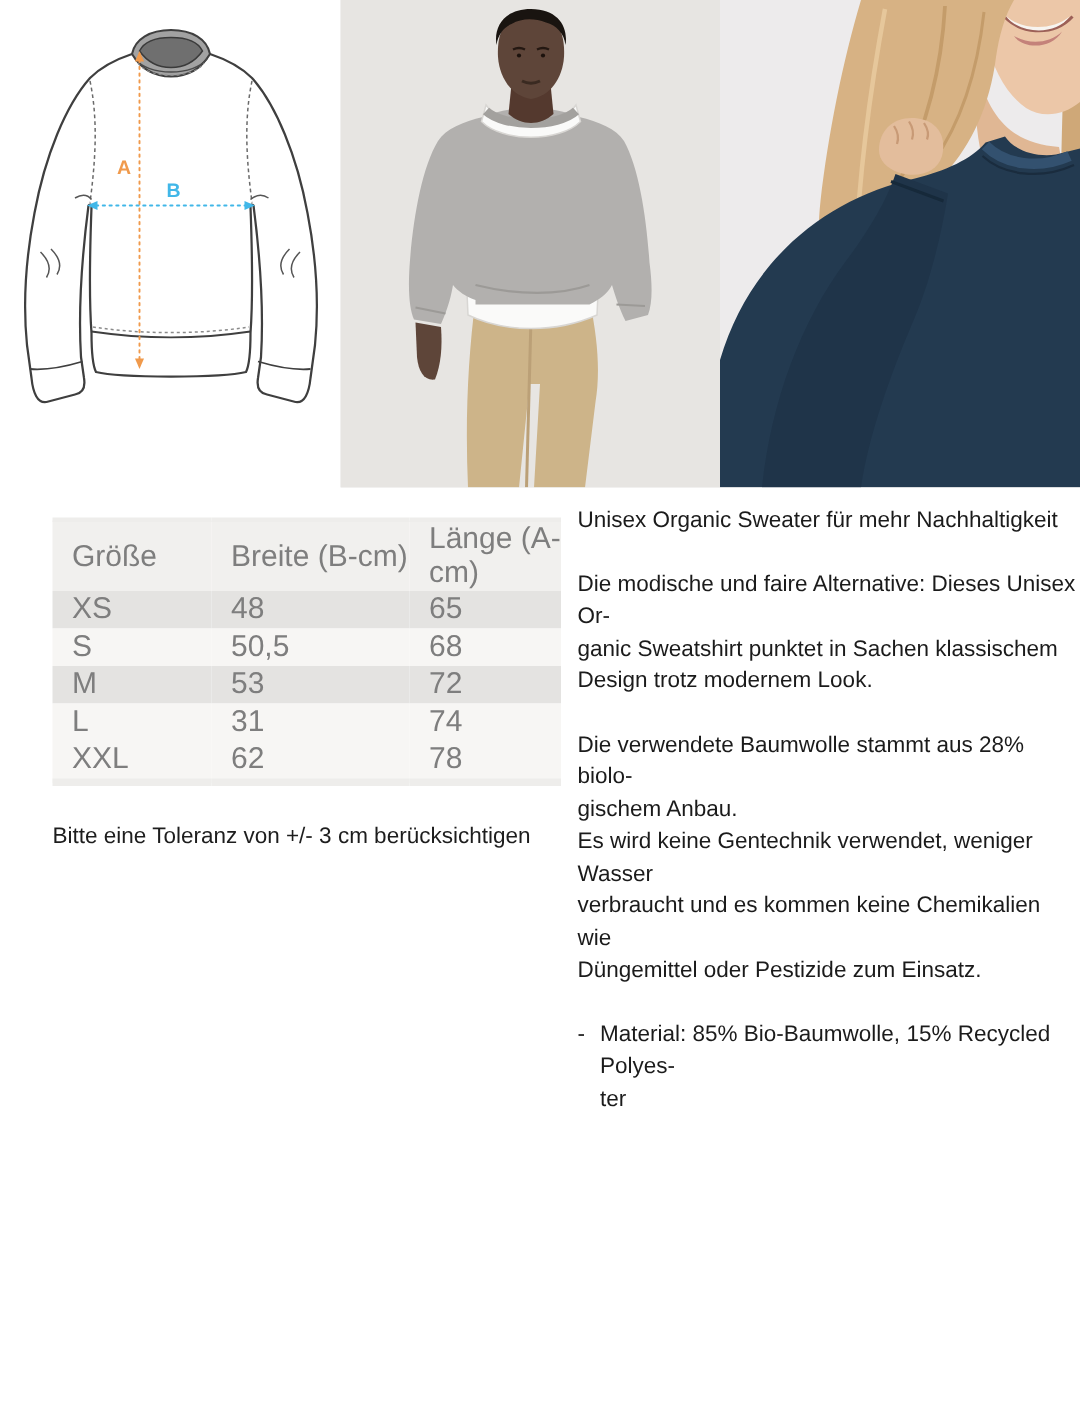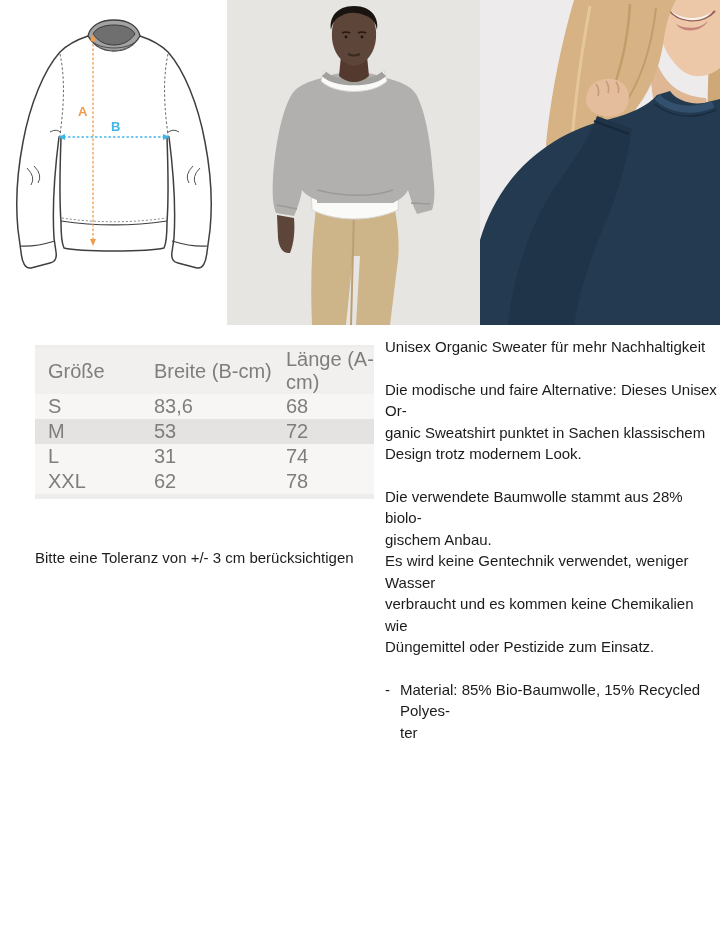--- a/index.html
+++ b/index.html
@@ -184,23 +184,28 @@
           <col class="c3">
         </colgroup>
       <thead>
         <tr>
           <th>Größe</th>
           <th>Breite (B-cm)</th>
           <th>Länge (A-cm)</th>
         </tr>
       </thead>
       <tbody>
+        <tr class="odd">
+          <td>XS</td>
+          <td>48</td>
+          <td>65</td>
+        </tr>
         <tr class="even">
           <td>S</td>
-          <td>83,6</td>
+          <td>50,5</td>
           <td>68</td>
         </tr>
         <tr class="odd">
           <td>M</td>
           <td>53</td>
           <td>72</td>
         </tr>
         <tr class="even">
           <td>L</td>
           <td>31</td>

